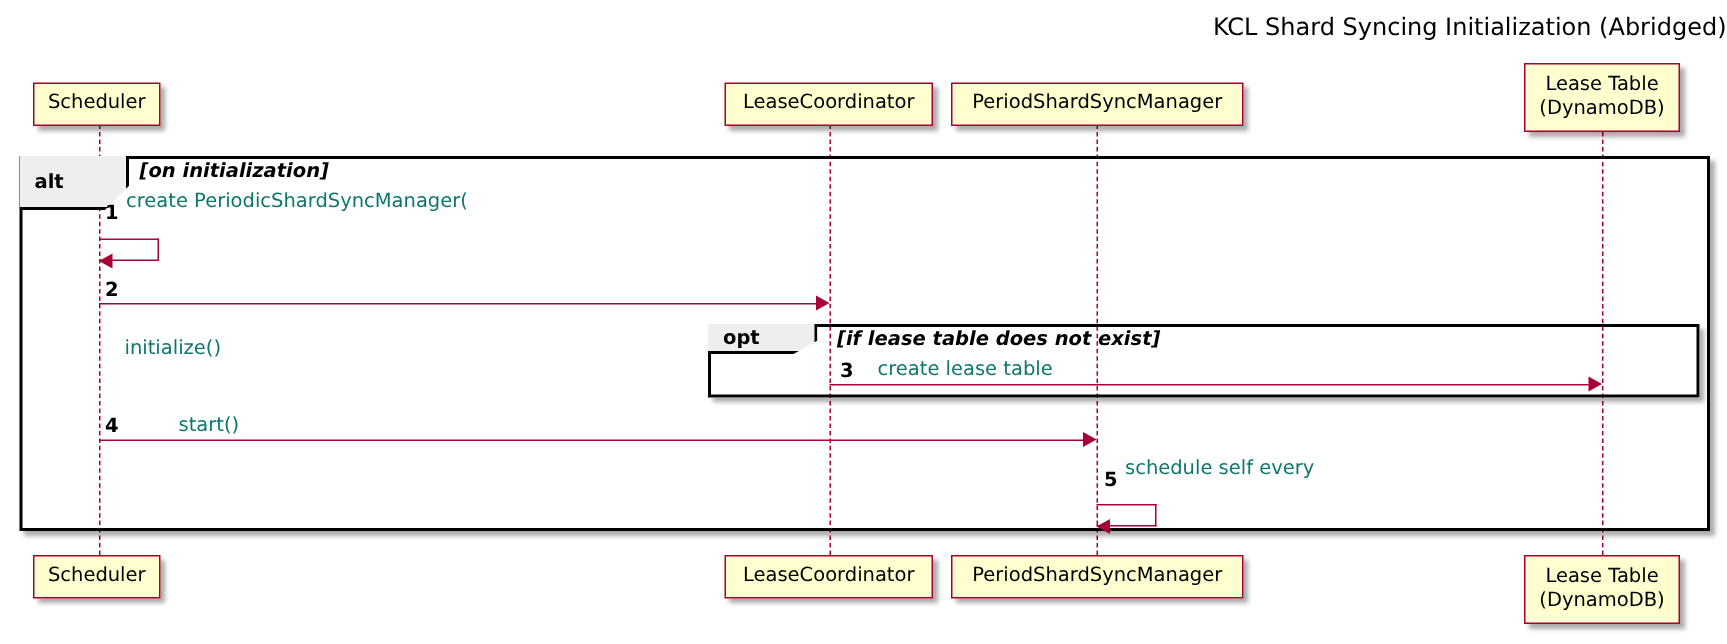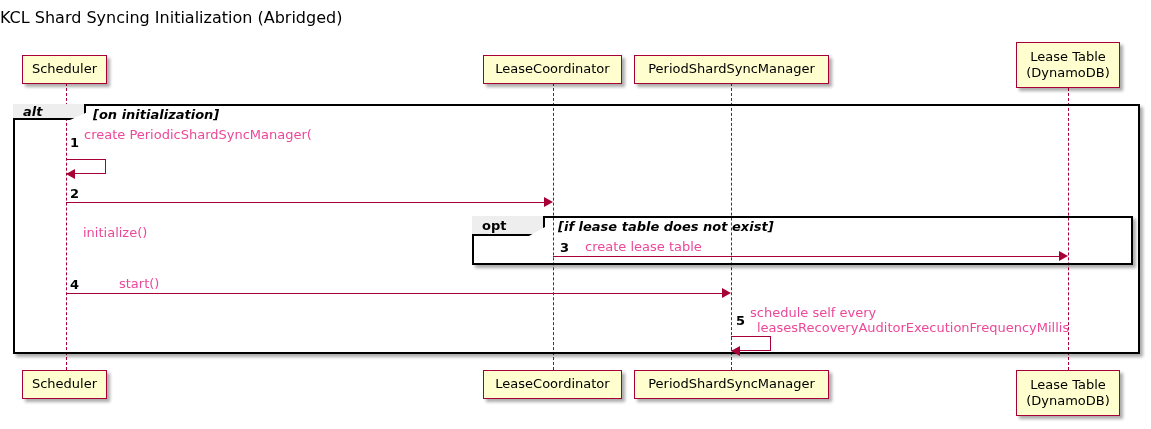--- a/index.html
+++ b/index.html
@@ -20,21 +20,21 @@
     width: 1151px;
     height: 429px;
   }
   .abs { position: absolute; }
 
   
   .diagram-title {
     left: 0;
     top: 8px;
     width: 1151px;
-    text-align: left;
+    text-align: right;
     font-size: 16px;
     color: #000000;
     white-space: nowrap;
   }
 
   
   .participant {
     background: #FEFECE;
     border: 1.5px solid #A80036;
     box-shadow: 3px 3px 3px rgba(0,0,0,0.33);
@@ -97,21 +97,21 @@
     border-left: 9px solid #A80036;
   }
   .arrow-left {
     width: 0; height: 0;
     border-top: 5px solid transparent;
     border-bottom: 5px solid transparent;
     border-right: 9px solid #A80036;
   }
   .msg-text {
     font-size: 13px;
-    color: #ec4899;
+    color: #0f766e;
     white-space: nowrap;
     line-height: 1.15;
   }
   .seq-num {
     font-size: 13px;
     font-weight: bold;
     color: #000000;
     white-space: nowrap;
   }
   .self-loop {
@@ -128,21 +128,21 @@
 <div id="canvas">
 
   <div class="abs diagram-title">KCL Shard Syncing Initialization (Abridged)</div>
 
   <div class="abs lifeline" style="left:66px;  top:83px;  height:287px;"></div>
   <div class="abs lifeline" style="left:553px; top:83px;  height:287px;"></div>
   <div class="abs lifeline" style="left:731px; top:83px;  height:287px;"></div>
   <div class="abs lifeline" style="left:1068px; top:88px; height:282px;"></div>
 
   <div class="abs fragment" style="left:13px; top:104px; width:1127px; height:250px;"></div>
-  <div class="abs frag-tab" style="left:13px; top:104px; width:73px; height:16px;font-style:italic;">
+  <div class="abs frag-tab" style="left:13px; top:104px; width:73px; height:36px;">
     <span>alt</span>
   </div>
   <div class="abs frag-cond" style="left:93px; top:107px;">[on initialization]</div>
 
   <div class="abs seq-num" style="left:70px; top:135px;">1</div>
   <div class="abs msg-text" style="left:84px; top:128px;">create PeriodicShardSyncManager(</div>
   <div class="abs self-loop" style="left:66px; top:159px; width:40px; height:15px;"></div>
   <div class="abs arrow-left" style="left:66px; top:169px;"></div>
 
   <div class="abs seq-num" style="left:70px; top:186px;">2</div>
@@ -161,21 +161,20 @@
   <div class="abs msg-line" style="left:553px; top:256px; width:506px;"></div>
   <div class="abs arrow-right" style="left:1059px; top:251px;"></div>
 
   <div class="abs seq-num" style="left:70px; top:277px;">4</div>
   <div class="abs msg-text" style="left:83px; top:277px;margin-left:36px;">start()</div>
   <div class="abs msg-line" style="left:66px; top:293px; width:656px;"></div>
   <div class="abs arrow-right" style="left:722px; top:288px;"></div>
 
   <div class="abs seq-num" style="left:736px; top:313px;">5</div>
   <div class="abs msg-text" style="left:750px; top:306px;">schedule self every</div>
-  <div class="abs msg-text" style="left:757px; top:321px;">leasesRecoveryAuditorExecutionFrequencyMillis</div>
   <div class="abs self-loop" style="left:731px; top:336px; width:40px; height:15px;"></div>
   <div class="abs arrow-left" style="left:731px; top:346px;"></div>
 
   <div class="abs participant" style="left:22px; top:55px; width:85px; height:29px;">
     <span class="plabel">Scheduler</span>
   </div>
 
   <div class="abs participant" style="left:483px; top:55px; width:139px; height:29px;">
     <span class="plabel">LeaseCoordinator</span>
   </div>

